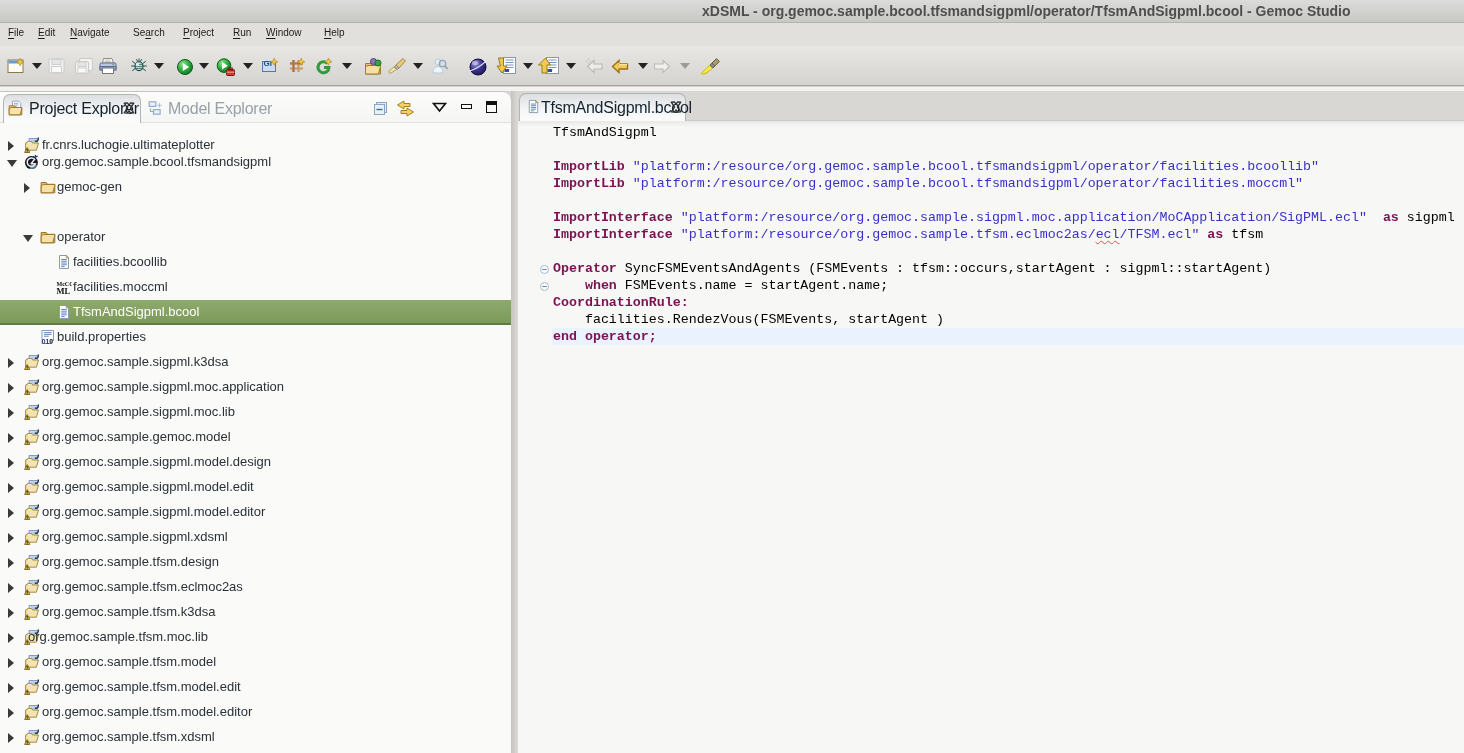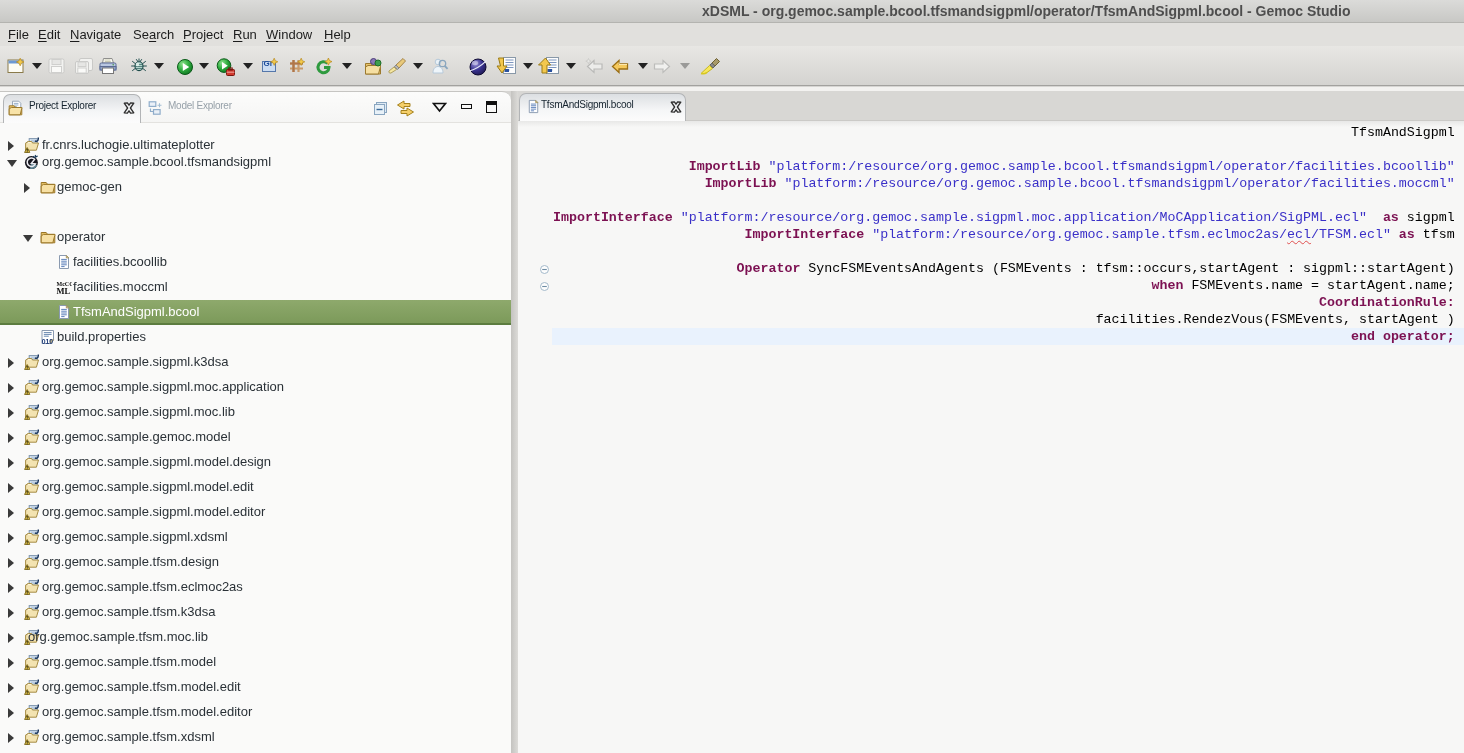--- a/index.html
+++ b/index.html
@@ -1,45 +1,45 @@
 <!DOCTYPE html>
 <html><head>
 <meta charset="utf-8">
 <style>
 * { margin:0; padding:0; box-sizing:border-box; }
 html,body { width:1464px; height:753px; overflow:hidden; font-family:"Liberation Sans", sans-serif; }
-#root { position:absolute; top:0; left:0; width:1464px; height:532px; background:#d6d5d2;text-align:right; }
+#root { position:absolute; top:0; left:0; width:1464px; height:532px; background:#d6d5d2; }
 
 
 #titlebar { position:absolute; top:0; left:0; width:1464px; height:23px;
   background:linear-gradient(#dbdbd9,#c8c8c5); border-bottom:1px solid #b4b4b0; }
 #titletext { position:absolute; top:3px; left:702px; font-size:14px; font-weight:bold; color:#4e4e4e; white-space:nowrap; }
 
 
 #menubar { position:absolute; top:23px; left:0; width:1464px; height:23px; background:#e1e0dd; }
-.menu { position:absolute; top:4px; font-size:13px; color:#1c1c1c; white-space:nowrap; }
+.menu { position:absolute; top:4px; font-size:10px; color:#1c1c1c; white-space:nowrap; }
 .menu u { text-decoration:underline; text-underline-offset:2px; }
 
 
 #toolbar { position:absolute; top:46px; left:0; width:1464px; height:40px;
   background:linear-gradient(#e8e7e4,#d4d3d0); border-bottom:1px solid #a2a19e;padding-left:44px; }
 #toolgap { position:absolute; top:87px; left:0; width:1464px; height:4px; background:#f3f2f0; }
 .ti { position:absolute; top:0; }
 
 
 #leftpanel { position:absolute; top:91px; left:0; width:511px; height:662px; background:#fafaf9; }
 #lpcorner { position:absolute; top:0; right:0; width:14px; height:14px; background:#d6d5d2; }
 #lefttabs { position:absolute; top:0; left:0; width:511px; height:32px; background:linear-gradient(#fcfcfb,#f5f5f4); border-top:1px solid #c6c5c2; border-bottom:1px solid #e3e2df; border-radius:0 9px 0 0;}
 #sash { position:absolute; top:91px; left:511px; width:7px; height:662px; background:linear-gradient(90deg,#c4c3c0,#dcdbd8); }
 #editor { position:absolute; top:91px; left:518px; width:946px; height:662px; background:#f7f7f6; }
 #edtabs { position:absolute; top:0; left:0; width:946px; height:30px; background:#d8d7d4; border-bottom:1px solid #cbcac7; }
 
 
 .tab-active { position:absolute; background:linear-gradient(180deg,#dcdfe2,#f5f6f7 60%,#fcfcfc); border:1px solid #b2b4b6; border-bottom:none; border-radius:7px 7px 0 0; }
-.tablabel { font-size:10px; color:#15232e; white-space:nowrap; position:absolute; letter-spacing:-0.25px; }
+.tablabel { font-size:16px; color:#15232e; white-space:nowrap; position:absolute; letter-spacing:-0.25px; }
 
 
 #tree { position:absolute; top:33px; left:0; width:511px; height:629px; background:#fafaf9; }
 .row { position:absolute; left:0; width:511px; height:25px; }
 .rowsel { background:linear-gradient(#8ea96c,#7c9a5a); border-bottom:2px solid #5c7c40; }
 .rlabel { position:absolute; top:3.5px; font-size:13px; color:#2a3137; white-space:nowrap; }
 .rowsel .rlabel { color:#ffffff; }
 .arrow-r { position:absolute; top:7.5px; width:0; height:0; border-left:6.5px solid #3a3a3a; border-top:5px solid transparent; border-bottom:5px solid transparent; }
 .arrow-d { position:absolute; top:9.5px; width:0; height:0; border-top:7px solid #3a3a3a; border-left:5.5px solid transparent; border-right:5.5px solid transparent; }
 .ric { position:absolute; top:4px; width:16px; height:16px; }

